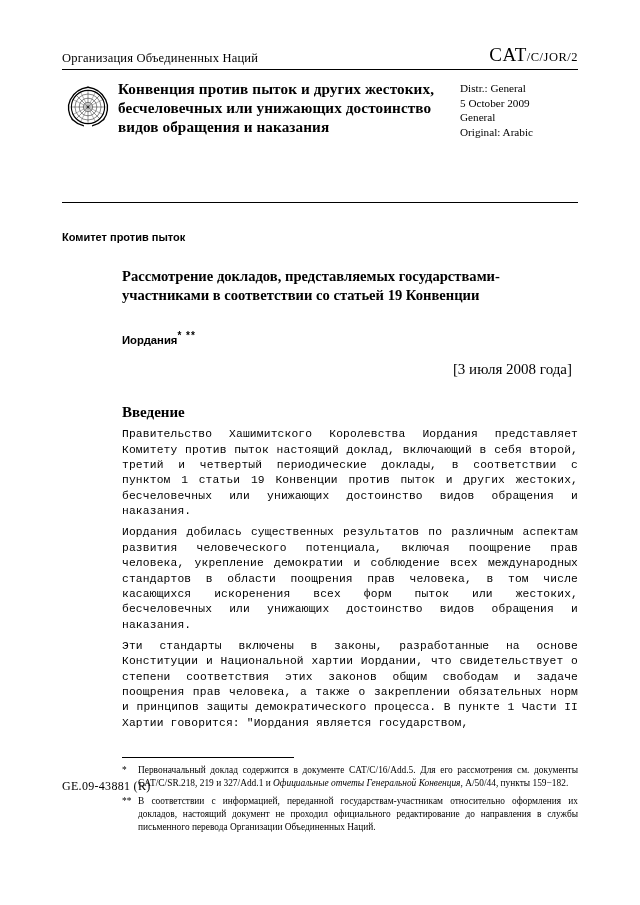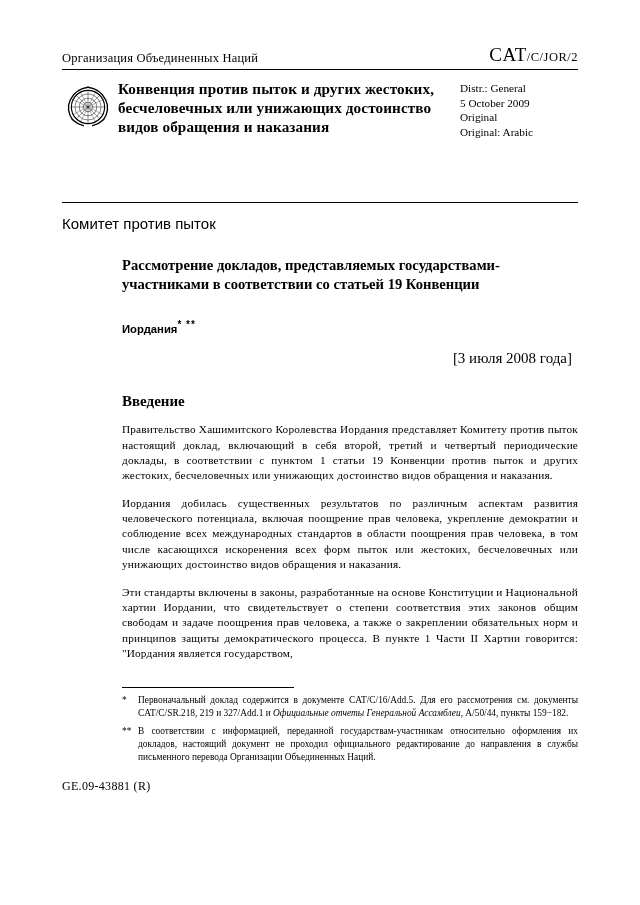--- a/index.html
+++ b/index.html
@@ -85,23 +85,23 @@
     padding-top: 2px;
   }
   .rule-mid {
     border-top: 1.4px solid #000;
     margin-top: 62px;
   }
 
   
   .committee {
     font-family: "Liberation Sans", sans-serif;
-    font-weight: normal;
-    font-size: 15px;
-    margin-top: 12px;
+    font-weight: bold;
+    font-size: 11px;
+    margin-top: 28px;
   }
   .indent {
     margin-left: 60px;
   }
   .doc-title {
     font-family: "Liberation Serif", serif;
     font-weight: bold;
     font-size: 14.6px;
     line-height: 1.33;
     margin-top: 24px;
@@ -129,25 +129,25 @@
     margin-top: 16px;
     padding-right: 6px;
   }
   .section-head {
     font-family: "Liberation Serif", serif;
     font-weight: bold;
     font-size: 15px;
     margin-top: 26px;
   }
   .para {
-    font-family: Liberation Serif, serif;
+    font-family: Liberation Mono, monospace;
     font-size: 11.3px;
     line-height: 1.36;
     text-align: justify;
-    margin-top: 12px;
+    margin-top: 6px;
     letter-spacing: 0.15px;
   }
 
   
   .fn-rule {
     border-top: 1px solid #000;
     width: 172px;
     margin-left: 60px;
     margin-top: 26px;
   }
@@ -211,21 +211,21 @@
           <path d="M20 74 C26 80 34 84 41 86" fill="none" stroke="#000" stroke-width="2.6" stroke-linecap="round"></path>
           <path d="M80 74 C74 80 66 84 59 86" fill="none" stroke="#000" stroke-width="2.6" stroke-linecap="round"></path>
         </svg>
       </div>
       <div class="title-block">
         <div class="conv-title">Конвенция против пыток и других жестоких, бесчеловечных или унижающих достоинство видов обращения и наказания</div>
       </div>
       <div class="distr-block">
         <div>Distr.: General</div>
         <div>5 October 2009</div>
-        <div>Original</div>
+        <div>General</div>
         <div>Original: Arabic</div>
       </div>
     </div>
 
     <div class="rule-mid"></div>
 
     <div class="committee">Комитет против пыток</div>
 
     <div class="indent">
       <div class="doc-title">Рассмотрение докладов, представляемых государствами-участниками в соответствии со статьей 19 Конвенции</div>
@@ -234,21 +234,21 @@
       <div class="section-head">Введение</div>
       <div class="para">Правительство Хашимитского Королевства Иордания представляет Комитету против пыток настоящий доклад, включающий в себя второй, третий и четвертый периодические доклады, в соответствии с пунктом 1 статьи 19 Конвенции против пыток и других жестоких, бесчеловечных или унижающих достоинство видов обращения и наказания.</div>
       <div class="para">Иордания добилась существенных результатов по различным аспектам развития человеческого потенциала, включая поощрение прав человека, укрепление демократии и соблюдение всех международных стандартов в области поощрения прав человека, в том числе касающихся искоренения всех форм пыток или жестоких, бесчеловечных или унижающих достоинство видов обращения и наказания.</div>
       <div class="para">Эти стандарты включены в законы, разработанные на основе Конституции и Национальной хартии Иордании, что свидетельствует о степени соответствия этих законов общим свободам и задаче поощрения прав человека, а также о закреплении обязательных норм и принципов защиты демократического процесса. В пункте 1 Части II Хартии говорится: "Иордания является государством,</div>
     </div>
 
     <div class="fn-rule"></div>
     <div class="footnotes">
       <div class="fn">
         <div class="fn-mark">*</div>
-        <div class="fn-text"><span>Первоначальный доклад содержится в документе CAT/C/16/Add.5. Для его рассмотрения см. документы CAT/C/SR.218, 219 и 327/Add.1 и </span><i>Официальные отчеты Генеральной Ассамблеи</i><span>, A/50/44, пункты 159−182.</span></div>
+        <div class="fn-text"><span>Первоначальный доклад содержится в документе CAT/C/16/Add.5. Для его рассмотрения см. документы CAT/C/SR.218, 219 и 327/Add.1 и </span><i>Официальные отчеты Генеральной Конвенция</i><span>, A/50/44, пункты 159−182.</span></div>
       </div>
       <div class="fn">
         <div class="fn-mark">**</div>
         <div class="fn-text"><span>В соответствии с информацией, переданной государствам-участникам относительно оформления их докладов, настоящий документ не проходил официального редактирование до направления в службы письменного перевода Организации Объединенных Наций.</span></div>
       </div>
     </div>
 
   </div>
 
   <div class="jobnum">GE.09-43881  (R)</div>

